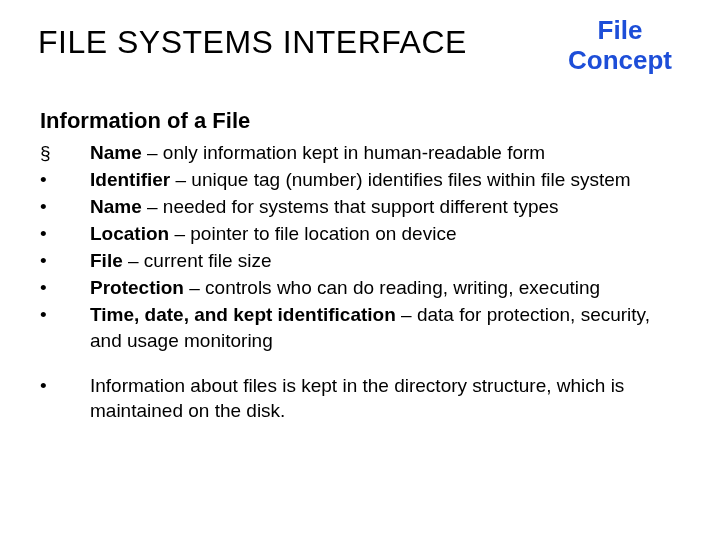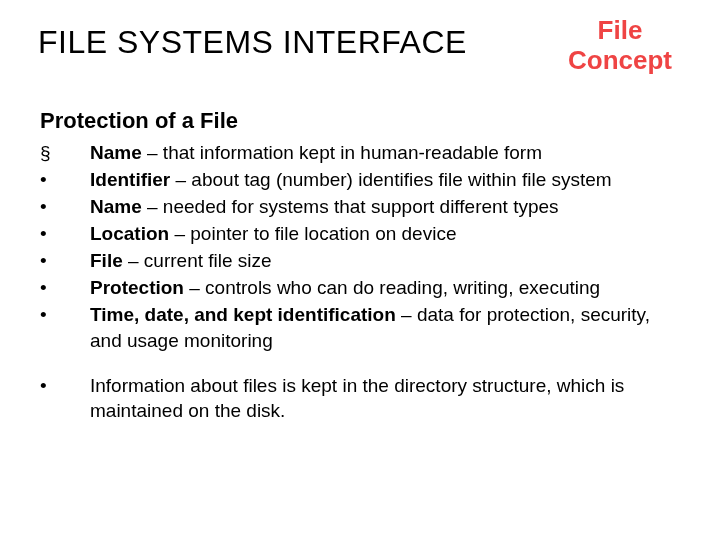--- a/index.html
+++ b/index.html
@@ -27,21 +27,21 @@
     letter-spacing: 0.5px;
   }
   .title-corner {
     position: absolute;
     top: 16px;
     right: 30px;
     width: 140px;
     text-align: center;
     font-size: 26px;
     font-weight: 700;
-    color: #ef4444;
+    color: #1d4ed8;
     line-height: 1.15;
   }
   .subhead {
     position: absolute;
     top: 108px;
     left: 40px;
     font-size: 22px;
     font-weight: 700;
   }
   .bullets {
@@ -82,35 +82,35 @@
 </style>
 </head>
 <body>
 
 <div class="slide">
 
   <div class="title-main">FILE SYSTEMS INTERFACE</div>
 
   <div class="title-corner">File Concept</div>
 
-  <div class="subhead">Protection of a File</div>
+  <div class="subhead">Information of a File</div>
 
   <div class="bullets">
 
     <div class="row">
       <div class="mark">§</div>
       <div class="txt">
-        <span class="term">Name</span><span> – that information kept in human-readable form</span>
+        <span class="term">Name</span><span> – only information kept in human-readable form</span>
       </div>
     </div>
 
     <div class="row">
       <div class="mark">•</div>
       <div class="txt">
-        <span class="term">Identifier</span><span> – about tag (number) identifies file within file system</span>
+        <span class="term">Identifier</span><span> – unique tag (number) identifies files within file system</span>
       </div>
     </div>
 
     <div class="row">
       <div class="mark">•</div>
       <div class="txt">
         <span class="term">Name</span><span> – needed for systems that support different types</span>
       </div>
     </div>
 

